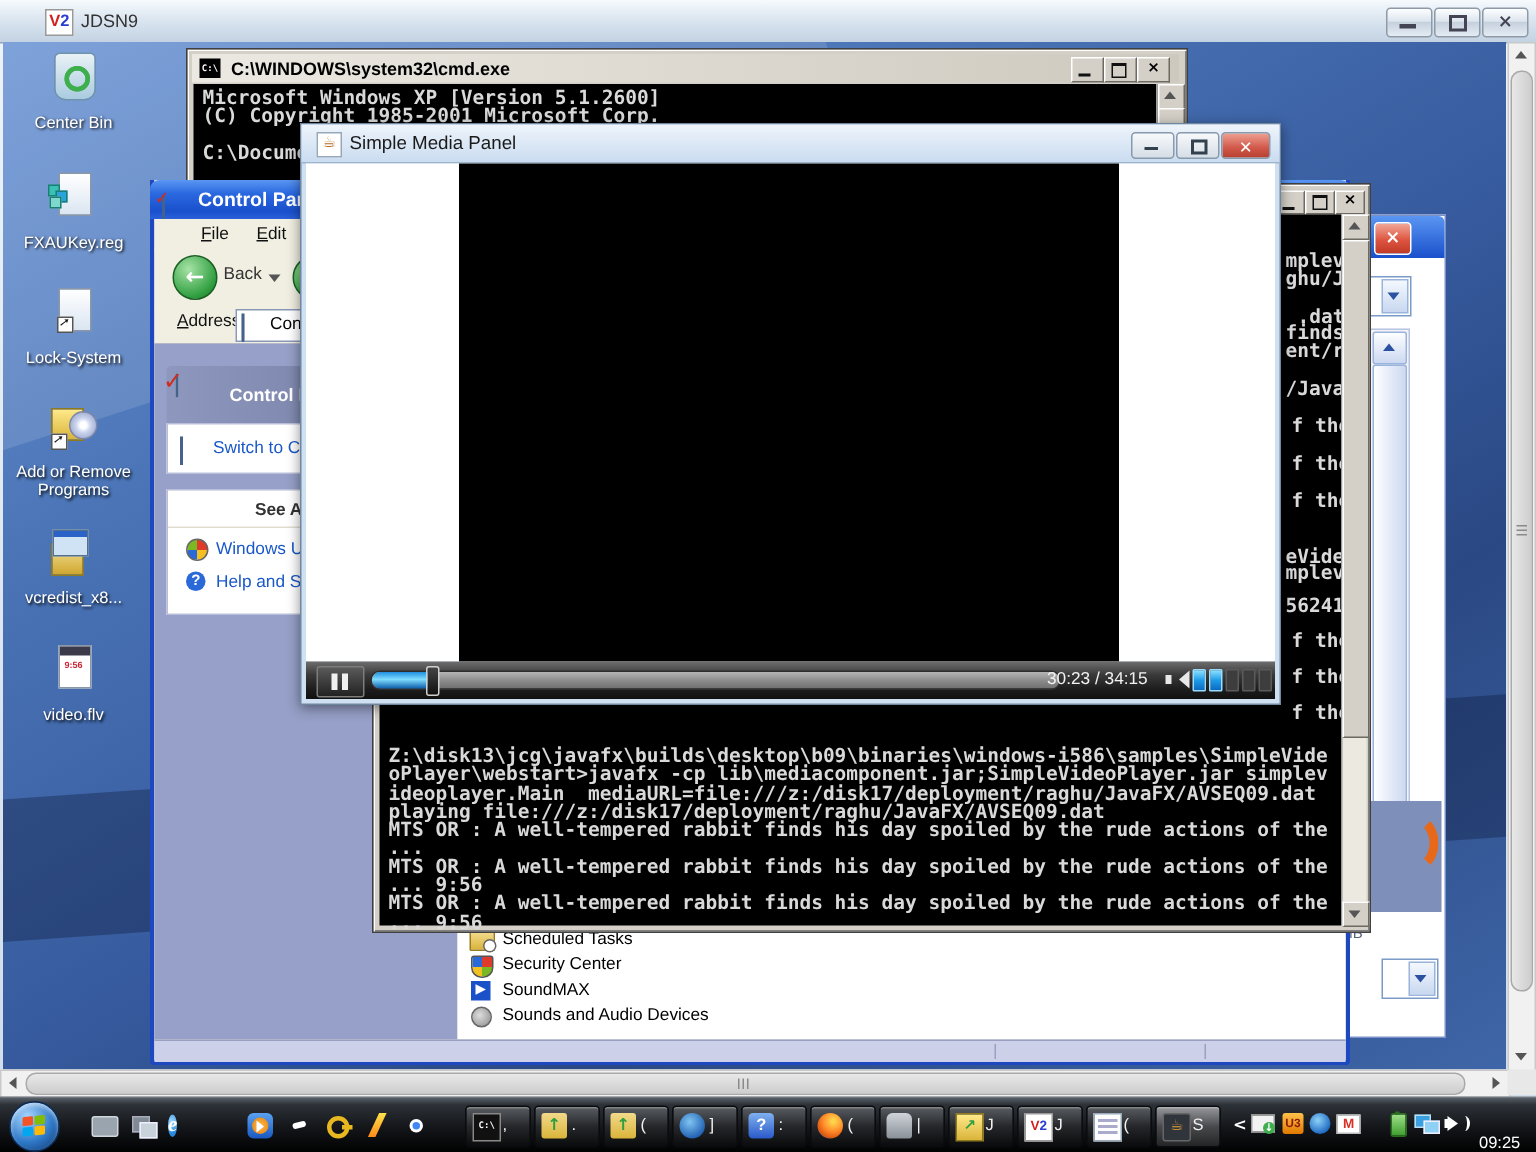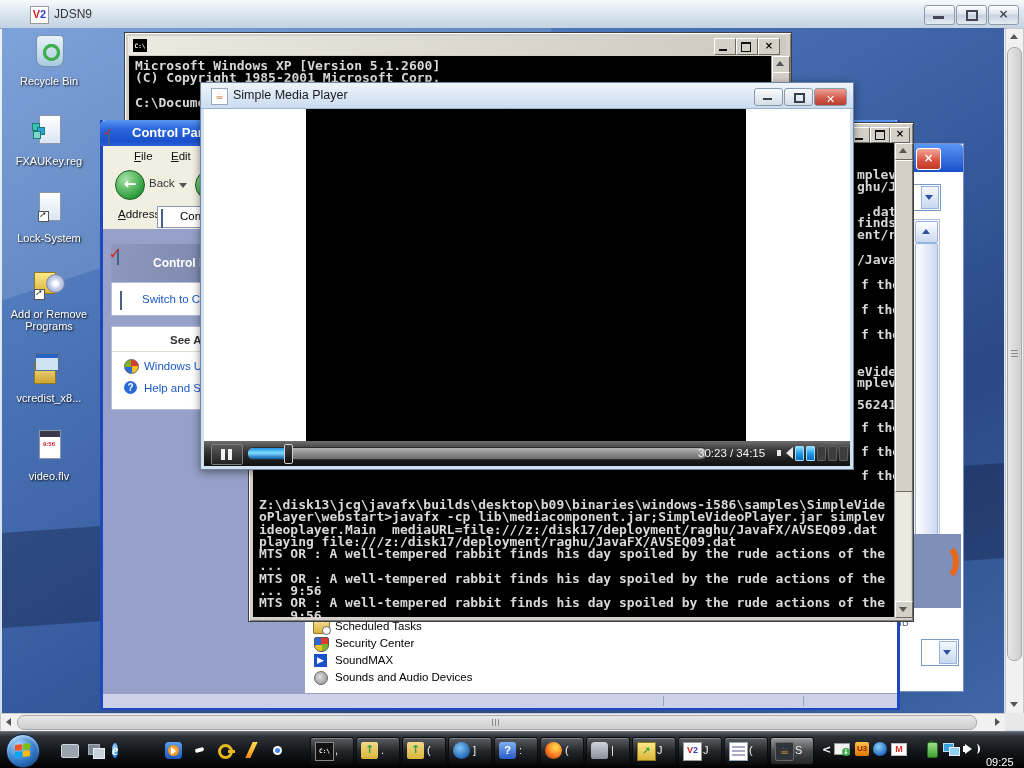--- a/index.html
+++ b/index.html
@@ -160,21 +160,21 @@
   </div>
 
   <div class="abs" id="view">
     <div class="abs desk-glow"></div>
     <div class="abs desk-band"></div>
 
     <div class="abs dicon" style="left:8px;top:5px;">
       <span class="img"><i class="art-bin"></i><i class="art-bin" style="background:none;border:none;">
             <i></i>
           </i><i style="position:absolute;left:11px;top:11px;width:11px;height:11px;border:3px solid #3fae4d;border-radius:50%;"></i></span>
-      <div class="lbl">Recycle Bin</div>
+      <div class="lbl">Center Bin</div>
     </div>
     <div class="abs dicon" style="left:8px;top:162px;">
       <span class="img"><i class="art-page"></i><i class="art-shortcut"></i></span>
       <div class="lbl">Lock-System</div>
     </div>
     <div class="abs dicon" style="left:8px;top:85px;">
       <span class="img"><i class="art-page"></i><span class="art-cubes">
             <i style="left:0;top:0;"></i>
             <i style="left:5px;top:4px;background:#2aa3d8;"></i>
             <i style="left:1px;top:8px;background:#7fd8cc;"></i>
@@ -195,20 +195,21 @@
       <span class="img"><i class="art-flv">
             <i></i>
             <b>9:56</b>
           </i></span>
       <div class="lbl">video.flv</div>
     </div>
 
     <div class="abs classic" style="left:122px;top:4px;width:666px;height:250px;z-index:1;">
       <div class="abs classic-title" style="left:3px;top:3px;width:658px;height:19px;">
         <span class="abs" style="left:5px;top:3px;width:14px;height:13px;background:#000;color:#fff;font:bold 6px 'DejaVu Sans Mono',monospace;line-height:13px;text-align:center;">C:\</span>
+        <span class="abs txt" style="left:26px;top:1px;">C:\WINDOWS\system32\cmd.exe</span>
       </div>
       <div class="abs cbtn" style="left:589px;top:5px;width:20px;height:15px;">
           <i class="mbar"></i>
         </div>
       <div class="abs cbtn" style="left:611px;top:5px;width:20px;height:15px;">
           <i class="mbox"></i>
         </div>
       <div class="abs cbtn" style="left:633px;top:5px;width:20px;height:15px;line-height:13px;">×</div>
       <div class="abs term" style="left:4px;top:23px;width:642px;height:223px;">
         <pre class="abs mono" style="left:6px;top:4px;margin:0;">Microsoft Windows XP [Version 5.1.2600]
@@ -362,21 +363,21 @@
         <div class="thumb3d" style="top:17px;height:330px;"></div>
         <div class="btn3d" style="top:458px;height:15px;">
             <i class="tri tri-dn" style="left:3px;top:5px;"></i>
           </div>
       </div>
     </div>
 
     <div class="abs mp" style="left:198px;top:54px;width:652px;height:386px;z-index:5;">
       <div class="abs mp-title">
         <span class="abs" style="left:10px;top:5px;width:15px;height:15px;background:#fff;border:1px solid #98a8bc;text-align:center;font:bold 10px 'DejaVu Sans',sans-serif;line-height:14px;color:#b86a1f;">☕</span>
-        <span class="abs txt" style="left:32px;">Simple Media Player</span>
+        <span class="abs txt" style="left:32px;">Simple Media Panel</span>
       </div>
       <div class="abs mp-btn" style="left:553px;">
           <span class="bar"></span>
         </div>
       <div class="abs mp-btn" style="left:583px;">
           <span class="box"></span>
         </div>
       <div class="abs mp-btn close" style="left:613px;"><span class="x">✕</span></div>
       <div class="abs" style="left:3px;top:26px;width:646px;height:332px;background:#fff;">
         <div class="abs" style="left:102px;top:0;width:440px;height:332px;background:#000;"></div>

